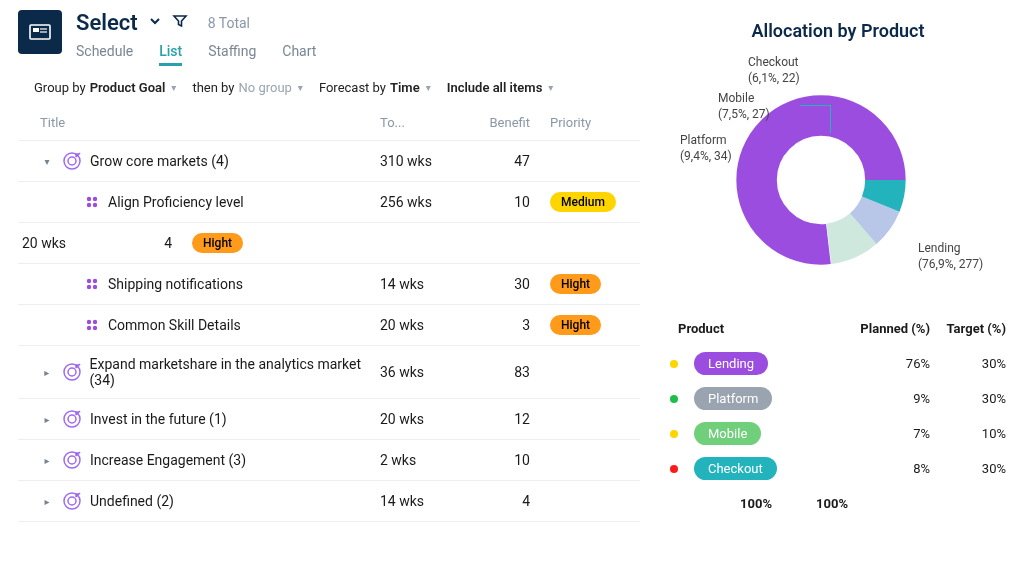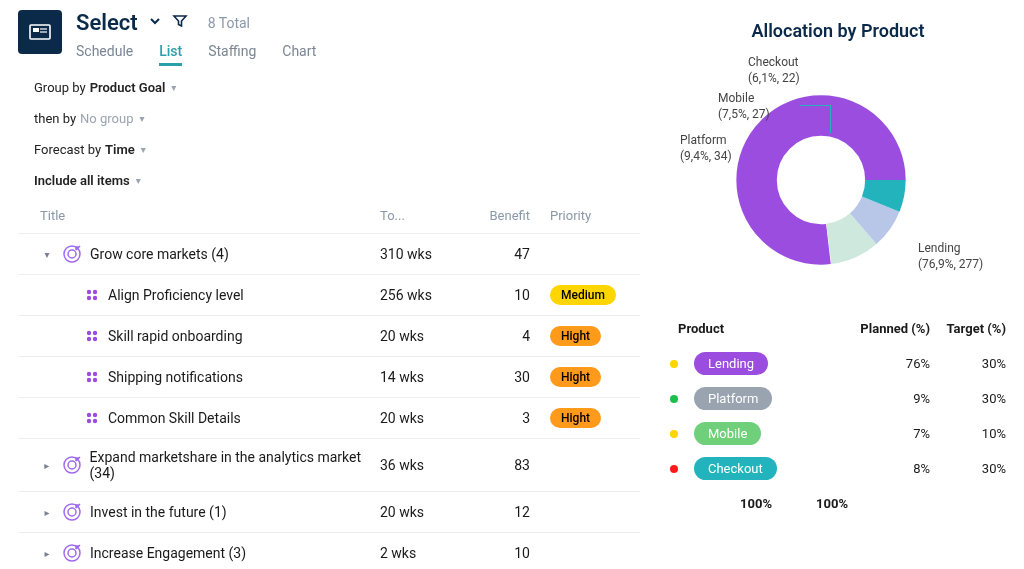--- a/index.html
+++ b/index.html
@@ -11,21 +11,21 @@
   .app-icon { width:44px; height:44px; background:#0b2a4a; border-radius:4px; display:flex; align-items:center; justify-content:center; color:#fff; }
   .header-right { display:flex; flex-direction:column; gap:4px; }
   .title-row { display:flex; align-items:center; gap:10px; }
   .select-label { font-size:22px; font-weight:600; color:#0b2a4a; }
   .chev { color:#0b2a4a; }
   .filter-icon { color:#0b2a4a; }
   .total { color:#8a98a8; font-size:14px; margin-left:10px; }
   .tabs { display:flex; gap:26px; margin-top:4px; font-size:14px; }
   .tab { color:#7a8694; cursor:pointer; padding-bottom:4px; }
   .tab.active { color:#2aa1a8; border-bottom:3px solid #2aa1a8; font-weight:500; }
-  .toolbar { display:flex; gap:16px; align-items:flex-start; padding:14px 6px 10px 16px; font-size:13px; color:#222;flex-direction:column; }
+  .toolbar { display:flex; gap:16px; align-items:flex-start; padding:14px 6px 10px 16px; font-size:13px; color:#222; }
   .toolbar .seg { display:flex; gap:4px; align-items:center; }
   .muted { color:#9aa4b0; }
   .bold { font-weight:600; }
   .caret { color:#9aa4b0; font-size:10px; margin-left:2px; }
   .colhead { display:flex; padding:10px 4px; border-bottom:1px solid #eceef0; color:#8a98a8; font-size:13px; }
   .c-title { flex:1; padding-left:18px; }
   .c-to { width:90px; }
   .c-benefit { width:80px; text-align:right; padding-right:20px; }
   .c-prio { width:86px; }
   .row { display:flex; align-items:center; padding:10px 4px; border-bottom:1px solid #eceef0; font-size:14px; }
@@ -153,31 +153,20 @@
             </svg>
         </span>
         <span>Align Proficiency level</span>
       </div>
       <div class="c-to">256 wks</div>
       <div class="c-benefit">10</div>
       <div class="c-prio"><span class="pill medium">Medium</span></div>
     </div>
 
     <div class="row">
-      <div class="c-title">
-        <span class="child-icon">
-          <svg width="14" height="14" viewBox="0 0 14 14">
-              <circle cx="4" cy="4" r="2.2" fill="#9b4de0"></circle>
-              <circle cx="10" cy="4" r="2.2" fill="#9b4de0"></circle>
-              <circle cx="4" cy="10" r="2.2" fill="#9b4de0"></circle>
-              <circle cx="10" cy="10" r="2.2" fill="#9b4de0"></circle>
-            </svg>
-        </span>
-        <span>Skill rapid onboarding</span>
-      </div>
       <div class="c-to">20 wks</div>
       <div class="c-benefit">4</div>
       <div class="c-prio"><span class="pill high">Hight</span></div>
     </div>
 
     <div class="row">
       <div class="c-title">
         <span class="child-icon">
           <svg width="14" height="14" viewBox="0 0 14 14">
               <circle cx="4" cy="4" r="2.2" fill="#9b4de0"></circle>

